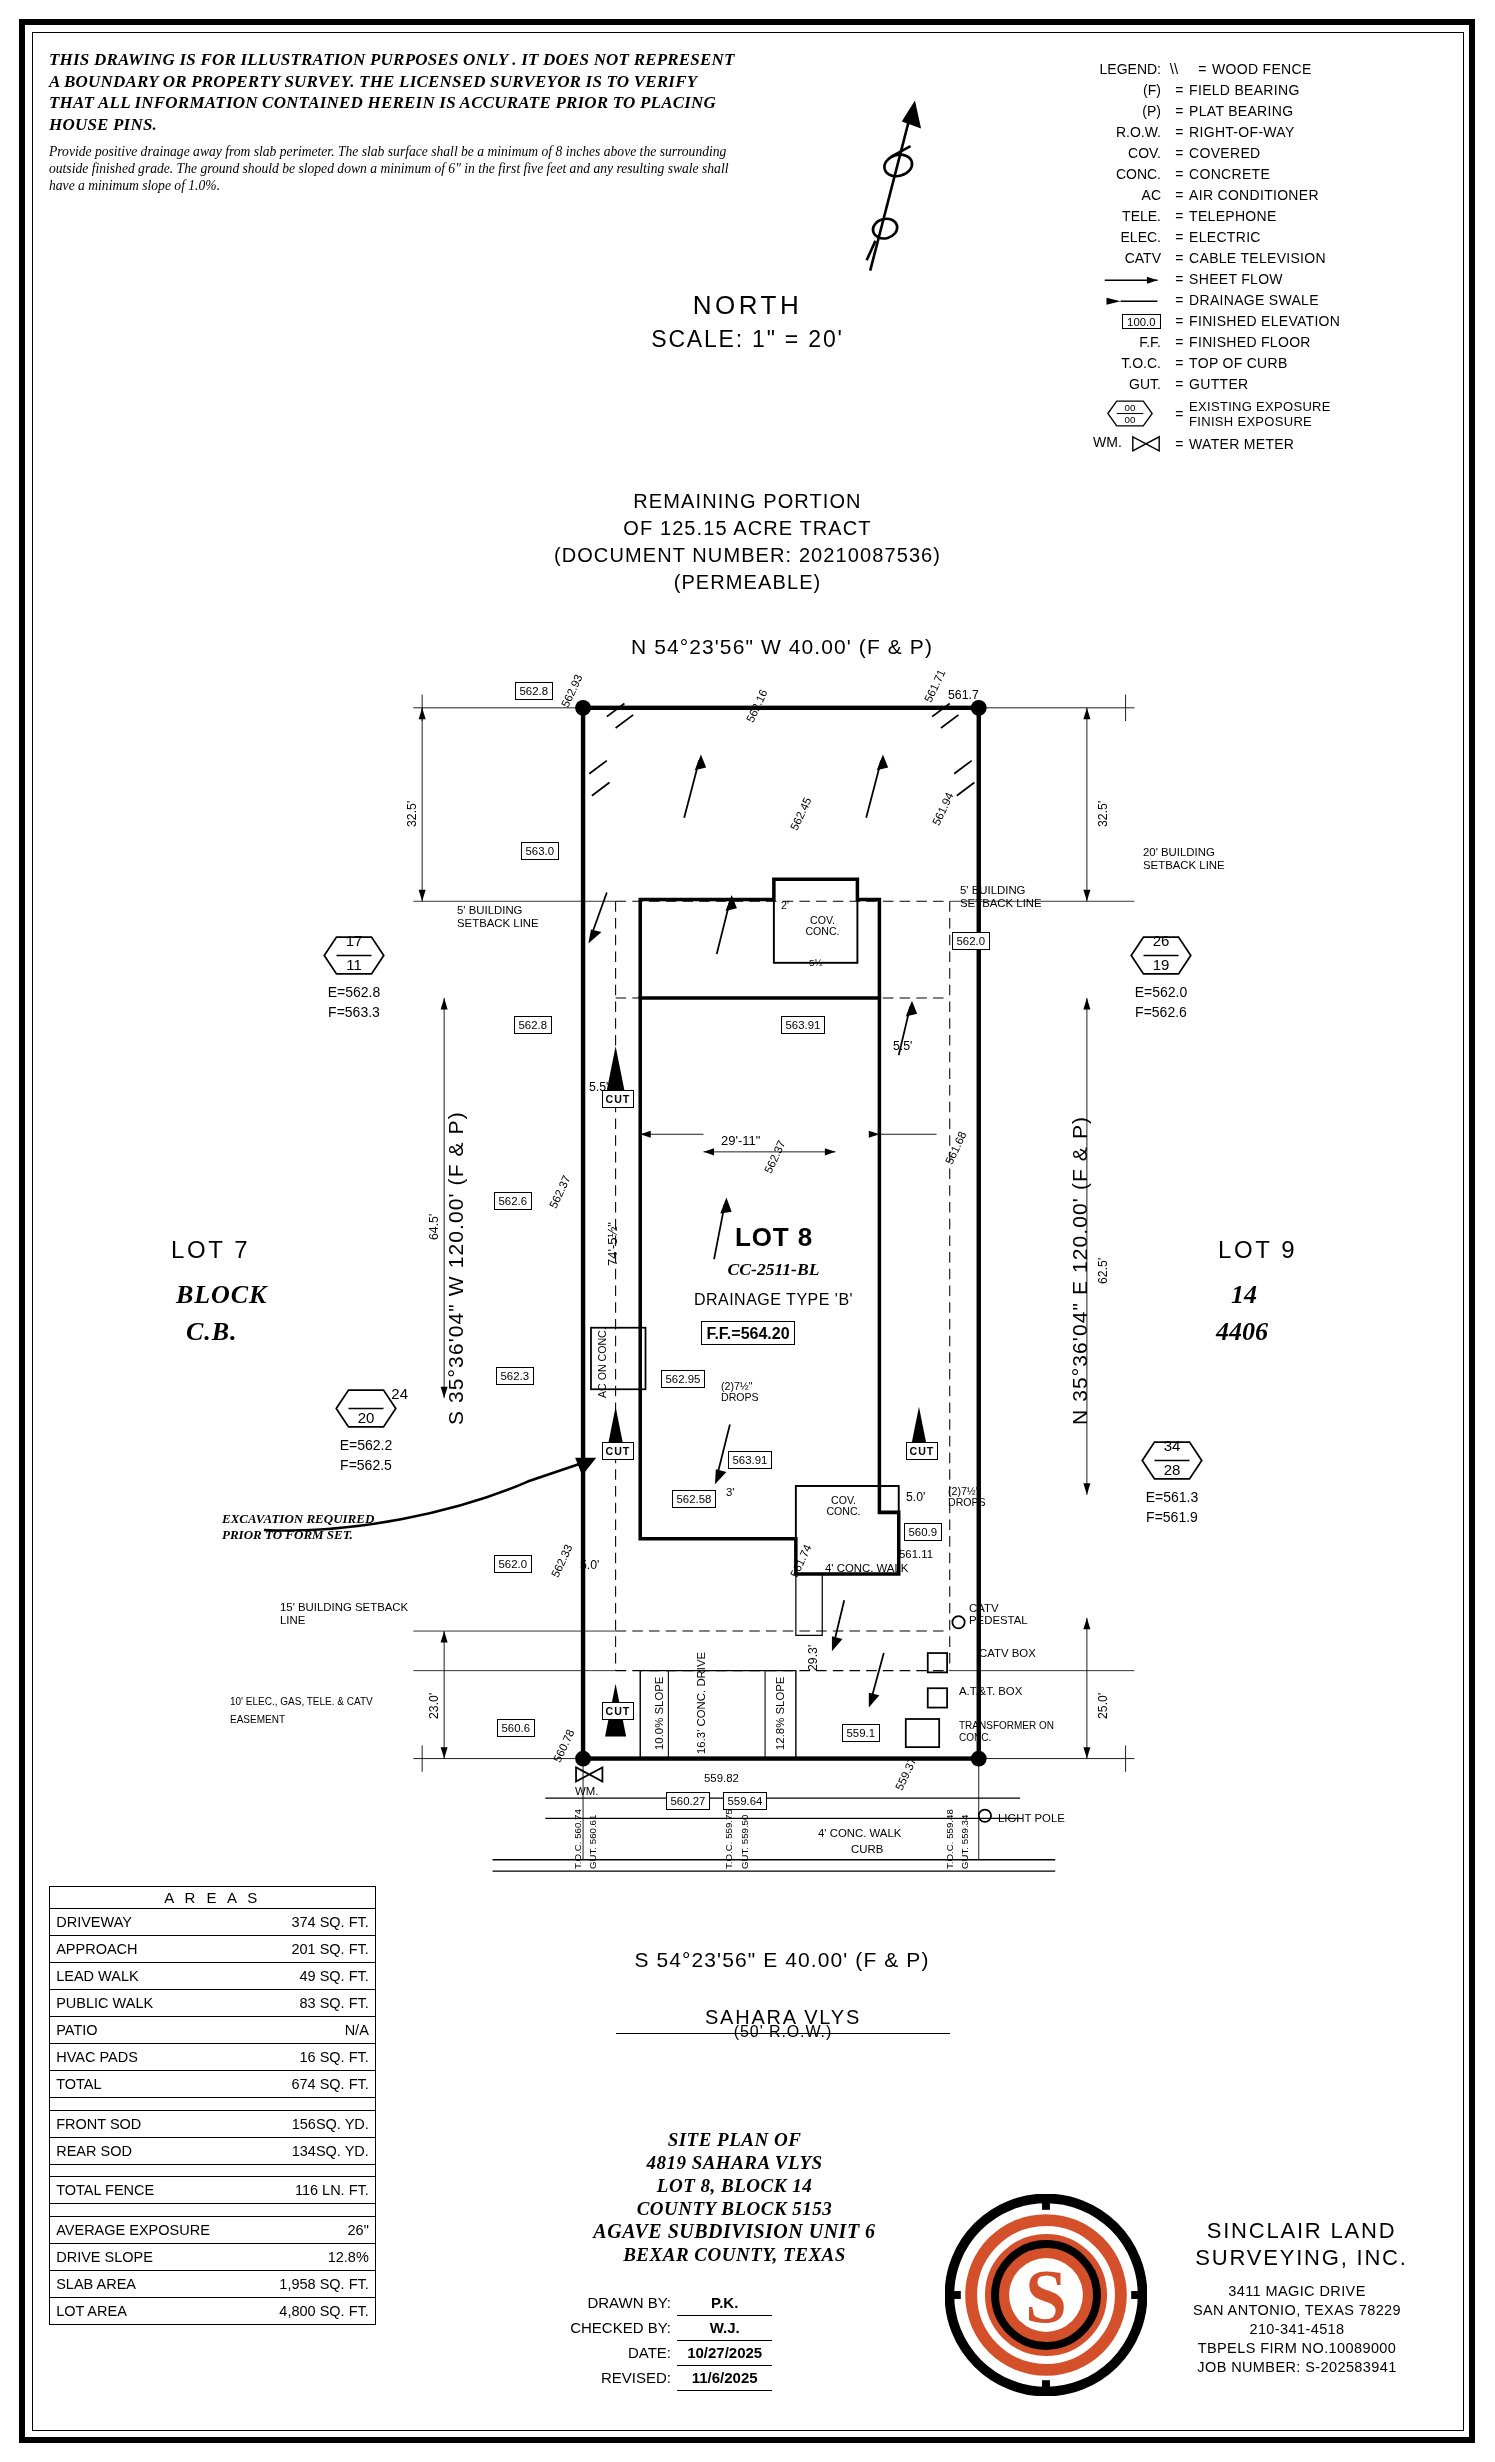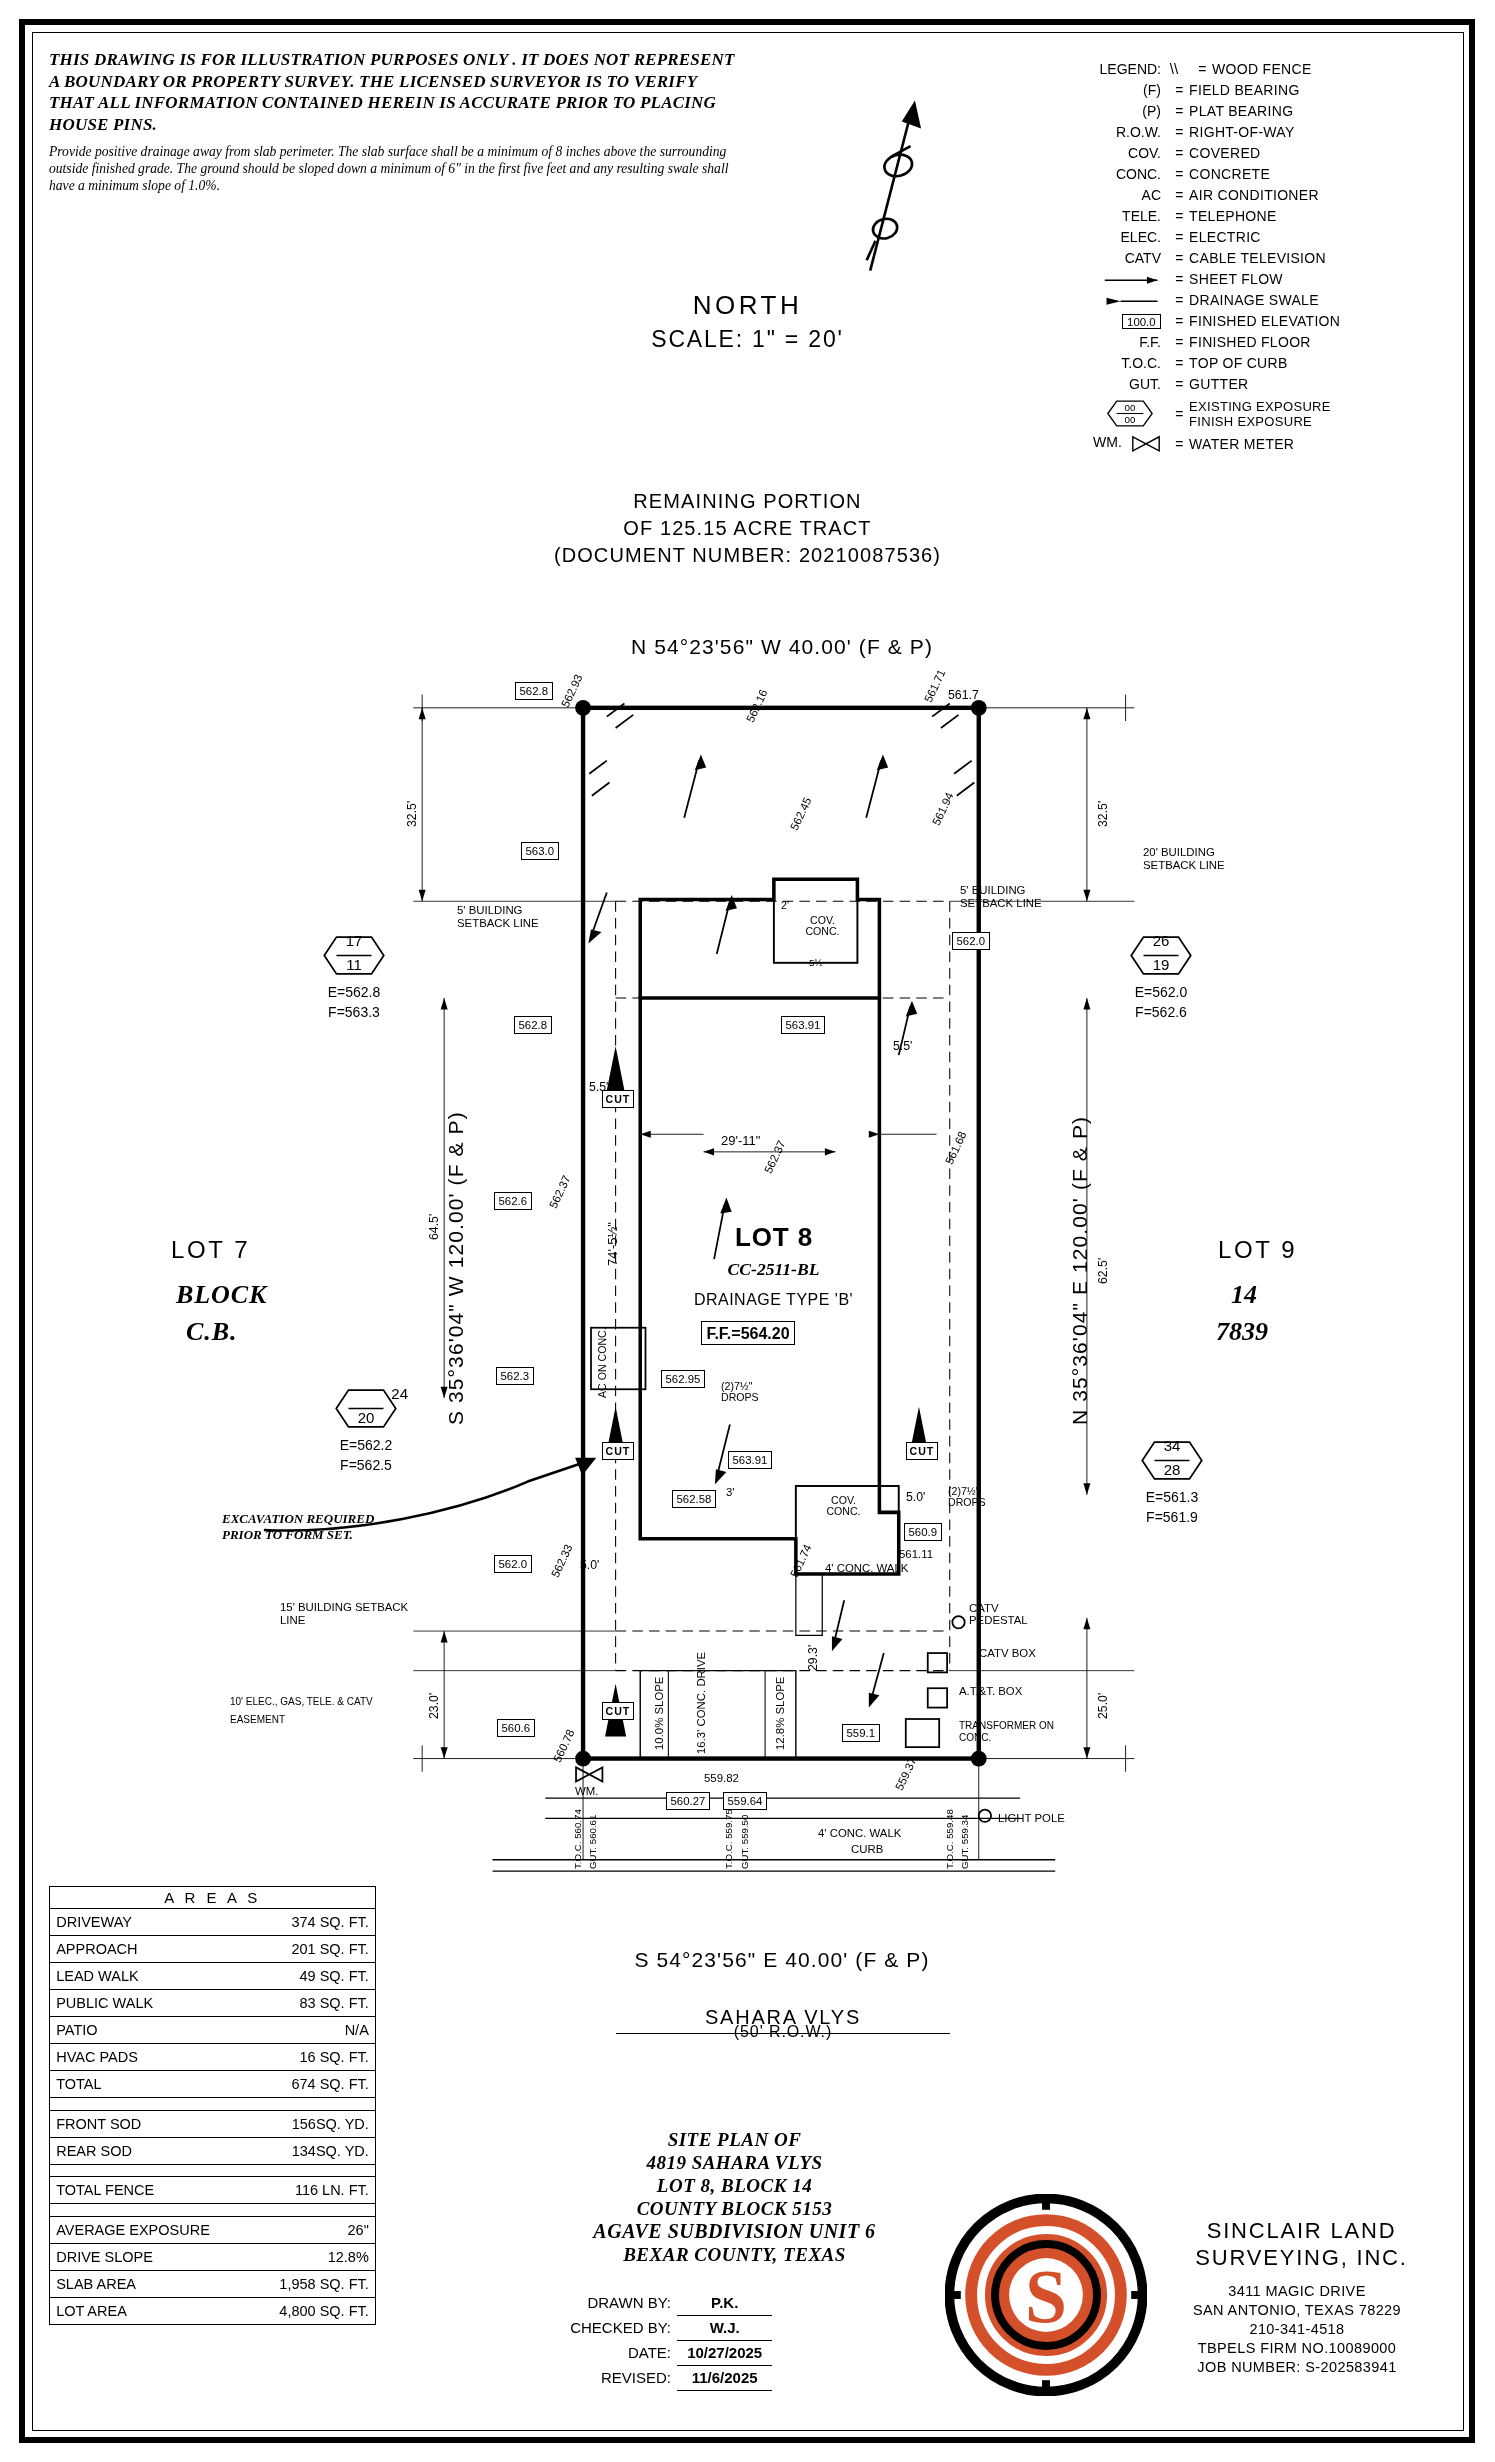--- a/index.html
+++ b/index.html
@@ -202,20 +202,21 @@
   </svg>
   <div class="abs" id="northtxt">
     <div class="nn">NORTH</div>
     <div class="sc">SCALE:  1" =  20'</div>
   </div>
 
   <div class="abs" id="remain">
     <div>REMAINING PORTION</div>
     <div>OF 125.15 ACRE TRACT</div>
     <div>(DOCUMENT NUMBER:  20210087536)</div>
+    <div>(PERMEABLE)</div>
   </div>
 
   <svg id="plan" class="abs" viewBox="0 0 1700 2800" width="1495" height="2462">
 
     <rect x="663" y="805" width="450" height="1195" fill="none" stroke="#000" stroke-width="5"></rect>
     <circle cx="663" cy="805" r="9" fill="#000"></circle>
     <circle cx="1113" cy="805" r="9" fill="#000"></circle>
     <circle cx="663" cy="2000" r="9" fill="#000"></circle>
     <circle cx="1113" cy="2000" r="9" fill="#000"></circle>
 
@@ -358,21 +359,21 @@
 
   <div class="abs" style="left:616px;top:1986px;width:334px;text-align:center;font-size:20px;letter-spacing:1.8px;border-bottom:1.8px solid #000;padding-bottom:3.5px;margin-top:20px;">SAHARA VLYS</div>
   <div class="abs" style="left:616px;top:2023px;width:334px;text-align:center;font-size:16px;letter-spacing:0.9px;">(50' R.O.W.)</div>
 
   <div class="abs" style="left:171px;top:1236px;font-size:24px;letter-spacing:2.6px;">LOT 7</div>
   <div class="abs serif" style="left:176px;top:1280px;font-size:26px;font-style:italic;font-weight:bold;letter-spacing:0.9px;">BLOCK</div>
   <div class="abs serif" style="left:186px;top:1317px;font-size:26px;font-style:italic;font-weight:bold;letter-spacing:0.9px;">C.B.</div>
 
   <div class="abs" style="left:1218px;top:1236px;font-size:24px;letter-spacing:2.6px;">LOT 9</div>
   <div class="abs serif" style="left:1231px;top:1280px;font-size:26px;font-style:italic;font-weight:bold;">14</div>
-  <div class="abs serif" style="left:1216px;top:1317px;font-size:26px;font-style:italic;font-weight:bold;">7839</div>
+  <div class="abs serif" style="left:1216px;top:1317px;font-size:26px;font-style:italic;font-weight:bold;">4406</div>
 
   <div class="abs" style="left:695px;top:1222px;width:158px;text-align:center;font-size:26px;font-weight:bold;letter-spacing:0.9px;">LOT 8</div>
   <div class="abs serif" style="left:677px;top:1259px;width:193px;text-align:center;font-size:17.6px;font-style:italic;font-weight:bold;">CC-2511-BL</div>
   <div class="abs" style="left:668px;top:1291px;width:211px;text-align:center;font-size:16px;letter-spacing:0.5px;">DRAINAGE TYPE 'B'</div>
   <div class="abs boxb" style="left:701px;top:1321px;font-size:16px;">F.F.=564.20</div>
 
   <div class="abs" style="left:312px;top:928px;">
     <svg width="84" height="55" viewBox="0 0 96 62">
         <polygon points="14,31 28,10 68,10 82,31 68,52 28,52" fill="#fff" stroke="#000" stroke-width="2"></polygon>
         <line x1="28" y1="31" x2="68" y2="31" stroke="#000" stroke-width="1.6"></line>

